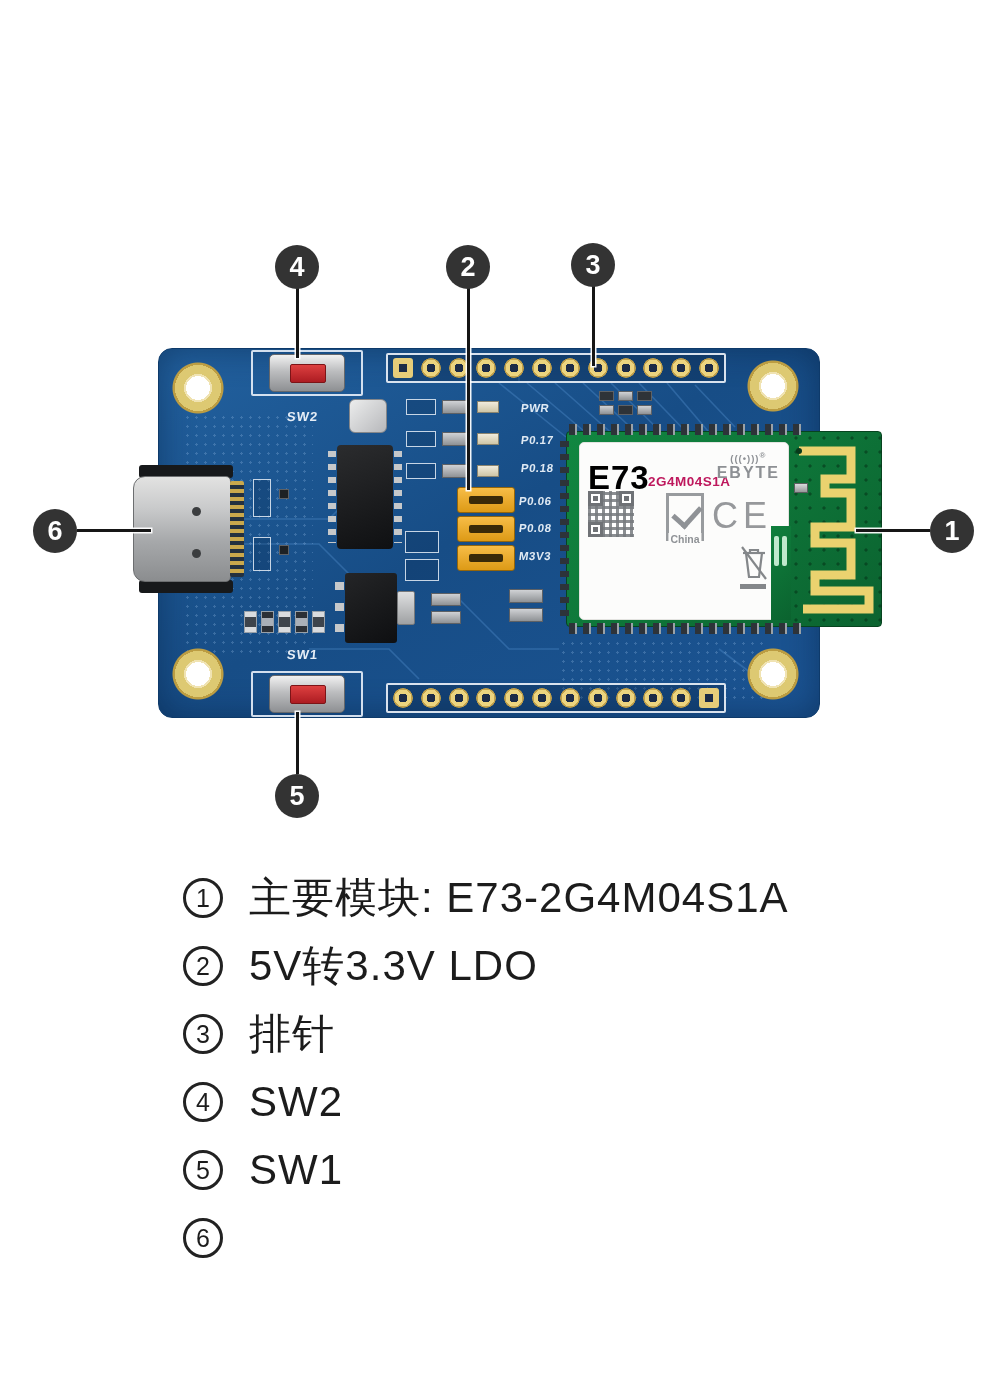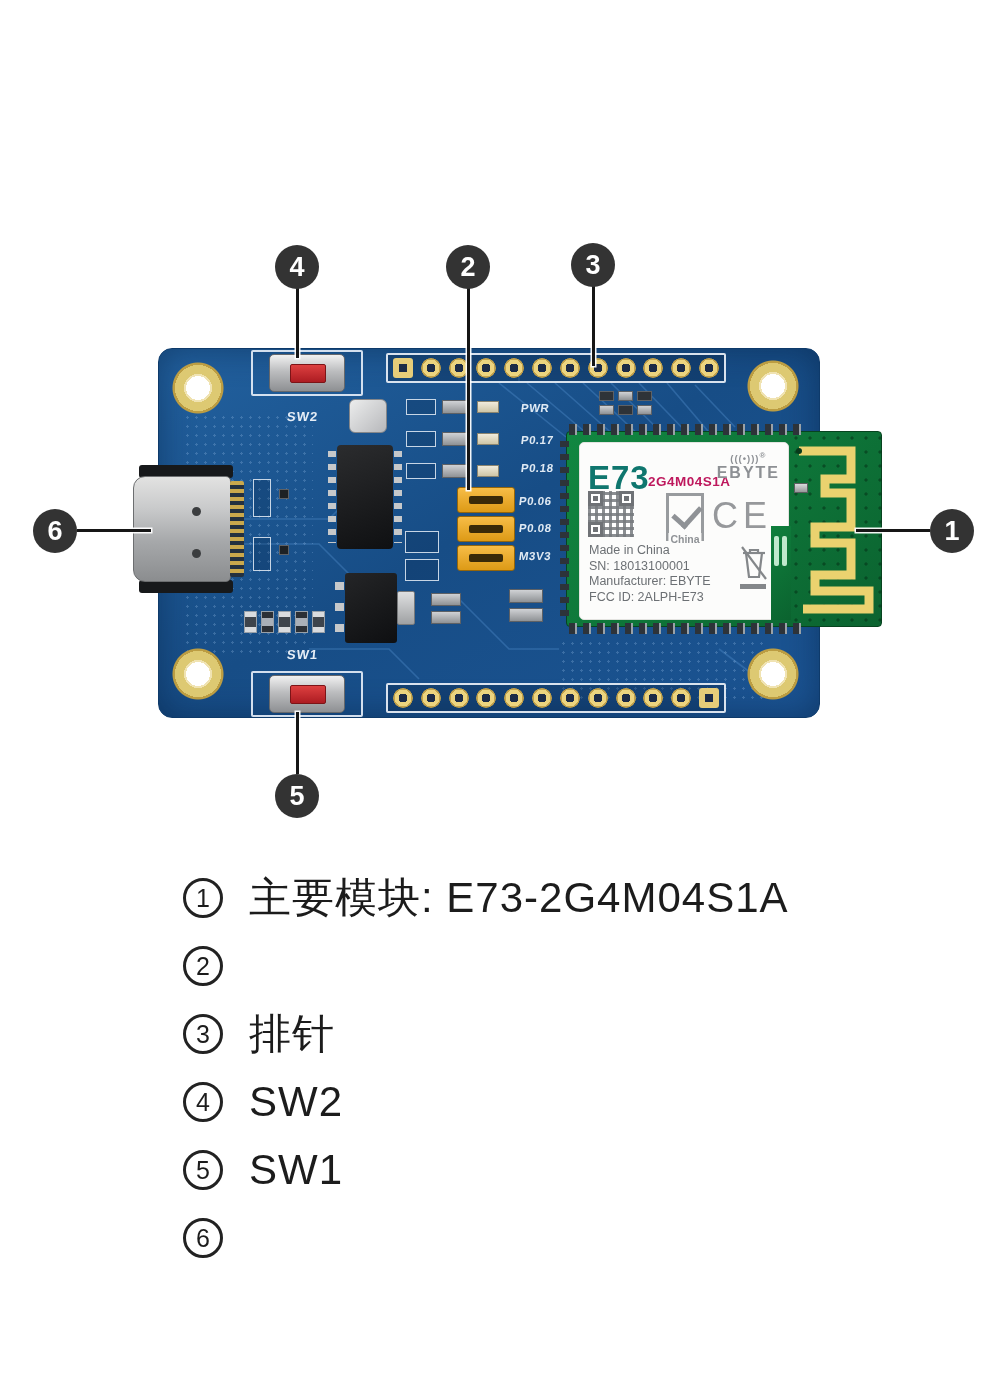--- a/index.html
+++ b/index.html
@@ -105,21 +105,21 @@
   .mnotch { position:absolute; left:205px; top:95px; width:20px; height:94px;
             background:linear-gradient(135deg,#0f7f3d,#0b632f); }
   .mslot { position:absolute; width:5px; height:30px; background:#bfe8cd; border-radius:2px; }
   .antenna { position:absolute; left:223px; top:0; width:93px; height:196px;
              background-image:radial-gradient(rgba(4,48,22,.55) 1.4px, rgba(0,0,0,0) 1.8px);
              background-size:14px 14px; }
   .mcomp { position:absolute; left:228px; top:52px; width:14px; height:10px;
            background:linear-gradient(180deg,#d8dadc,#97999b); border:1px solid #5c5e60; }
 
   
-  .e73 { position:absolute; left:8px; top:16px; font-size:33px; font-weight:bold; color:#0f766e; letter-spacing:1px; }
+  .e73 { position:absolute; left:8px; top:16px; font-size:33px; font-weight:bold; color:#000000; letter-spacing:1px; }
   .e73sfx { position:absolute; left:68px; top:31px; font-size:13.5px; font-weight:bold; color:#be185d; letter-spacing:.5px; }
   .brand { position:absolute; right:8px; top:7px; text-align:center; color:#8d9094; }
   .brand .ant { font-size:9.5px; font-weight:bold; letter-spacing:1px; line-height:11px; }
   .brand .reg { font-size:8px; vertical-align:super; }
   .brand .nm { font-size:16px; font-weight:bold; letter-spacing:2px; line-height:18px; }
   .qr { position:absolute; left:8px; top:48px; width:46px; height:46px; background-color:#fff;
         background-image:
           repeating-linear-gradient(0deg, rgba(118,122,126,.85) 0 3px, rgba(0,0,0,0) 3px 7px),
           repeating-linear-gradient(90deg, rgba(118,122,126,.85) 0 3px, #fff 3px 7px); }
   .qf { position:absolute; width:15px; height:15px; border:3px solid #6f7276; background:#fff; }
@@ -307,26 +307,20 @@
         </div>
         <div class="qr">
           <span class="qf" style="left:0; top:0;"></span>
           <span class="qf" style="right:0; top:0;"></span>
           <span class="qf" style="left:0; bottom:0;"></span>
         </div>
         <div class="rohs">
           <span class="rohs-t">China</span>
         </div>
         <div class="ce">CE</div>
-        <div class="mtxt">
-          <div>Made in China</div>
-          <div>SN: 18013100001</div>
-          <div>Manufacturer: EBYTE</div>
-          <div>FCC ID: 2ALPH-E73</div>
-        </div>
         <div class="weee">
           <svg width="28" height="36" viewBox="0 0 28 36">
             <g stroke="#84878a" stroke-width="2.2" fill="none">
               <path d="M6 8 L9 32 H19 L22 8"></path>
               <path d="M3 8 H25"></path>
               <path d="M10 8 V5 H18 V8"></path>
               <path d="M2 2 L26 34"></path>
             </g>
           </svg>
         </div>
@@ -368,20 +362,21 @@
       <span>5</span>
     </div>
 
   <div class="legend">
     <div class="legend-item">
       <span class="lnum">1</span>
       <span class="ltext">主要模块: E73-2G4M04S1A</span>
     </div>
     <div class="legend-item">
       <span class="lnum">2</span>
+      <span class="ltext">5V转3.3V LDO</span>
     </div>
     <div class="legend-item">
       <span class="lnum">3</span>
       <span class="ltext">排针</span>
     </div>
     <div class="legend-item">
       <span class="lnum">4</span>
       <span class="ltext">SW2</span>
     </div>
     <div class="legend-item">

